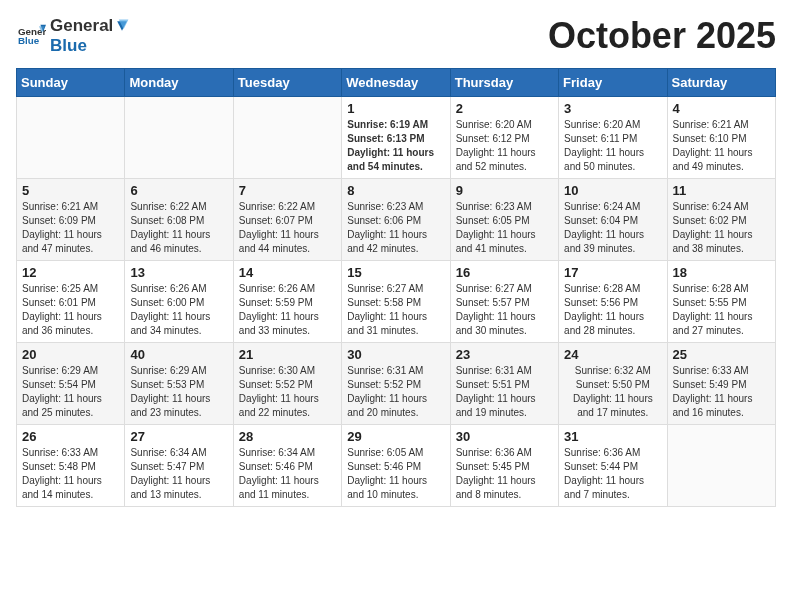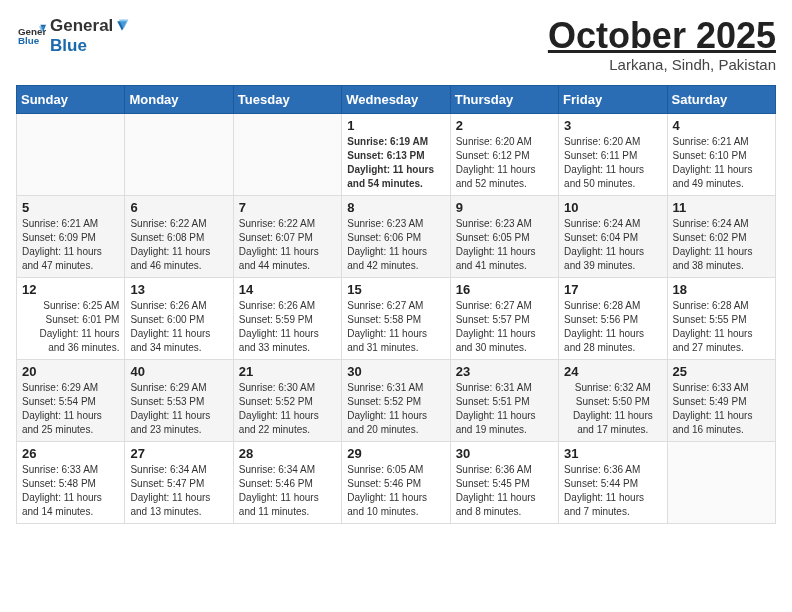--- a/index.html
+++ b/index.html
@@ -26,21 +26,20 @@
       margin-left: 2px;
     }
     .title-section {
       text-align: right;
     }
     .month-title {
       font-size: 36px;
       font-weight: bold;
       color: #222;
       line-height: 1.1;
-      text-decoration: underline;
     }
     .location-title {
       font-size: 15px;
       color: #444;
     }
     .calendar {
       width: 100%;
       border-collapse: collapse;
       border: 1px solid #ccc;
     }
@@ -98,21 +97,20 @@
         <svg width="16" height="16" viewBox="0 0 20 20" style="margin:0 1px;">
           <polygon points="4,4 16,4 10,16" fill="#1a6aad"></polygon>
           <polygon points="6,2 18,2 12,14" fill="#5aaee8" opacity="0.7"></polygon>
         </svg>
       </div>
       <span style="font-size:17px;font-weight:bold;color:#1a6aad;">Blue</span>
     </div>
   </div>
   <div class="title-section">
     <div class="month-title">October 2025</div>
-    <div class="location-title">Larkana, Sindh, Pakistan</div>
   </div>
 </div>
 
 <table class="calendar">
   <thead>
     <tr>
     <th>Sunday</th>
         <th>Monday</th>
         <th>Tuesday</th>
         <th>Wednesday</th>
@@ -202,21 +200,21 @@
           <div class="day-num">11</div>
           <div class="day-info" style="white-space: pre-line;">Sunrise: 6:24 AM
 Sunset: 6:02 PM
 Daylight: 11 hours
 and 38 minutes.</div>
         </td>
       </tr>
       <tr>
         <td>
           <div class="day-num">12</div>
-          <div class="day-info" style="white-space: pre-line; text-align: right;">Sunrise: 6:25 AM
+          <div class="day-info" style="white-space: pre-line;">Sunrise: 6:25 AM
 Sunset: 6:01 PM
 Daylight: 11 hours
 and 36 minutes.</div>
         </td>
         <td>
           <div class="day-num">13</div>
           <div class="day-info" style="white-space: pre-line;">Sunrise: 6:26 AM
 Sunset: 6:00 PM
 Daylight: 11 hours
 and 34 minutes.</div>

